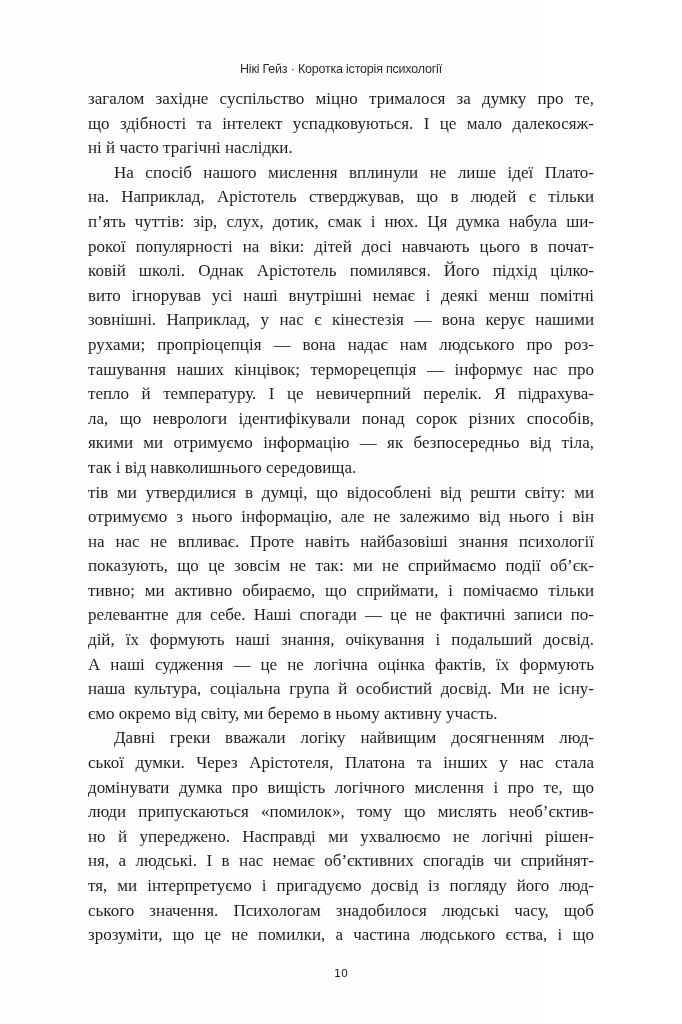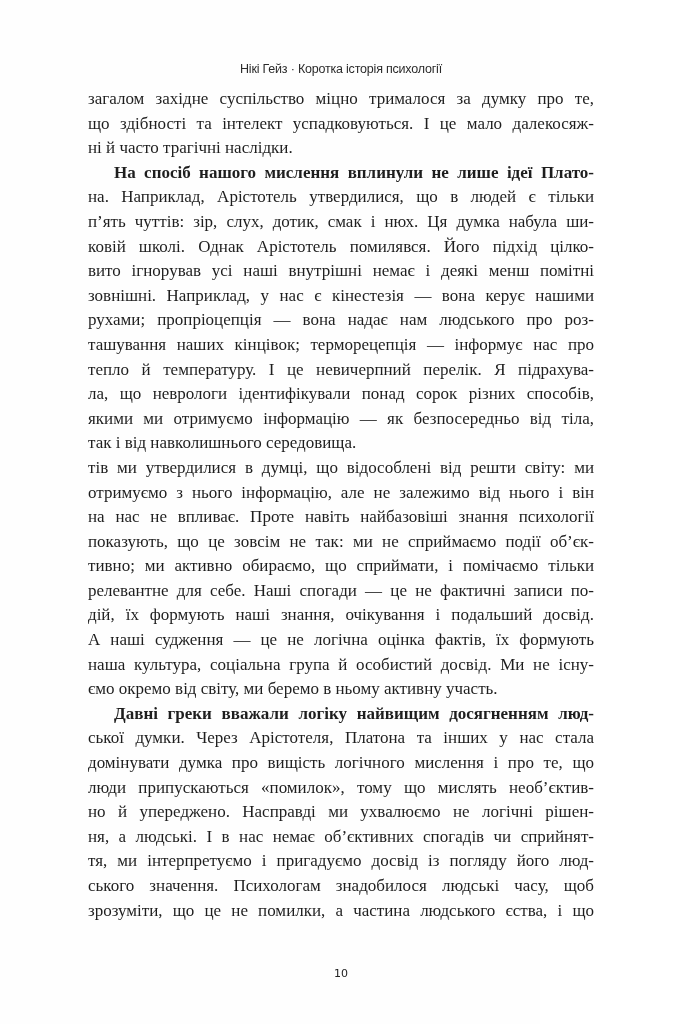--- a/index.html
+++ b/index.html
@@ -10,42 +10,43 @@
     font-family: "Liberation Sans", sans-serif; font-size: 12.5px; color: #2a2a2a;
     letter-spacing: -0.2px;
   }
   .body-text {
     position: absolute; left: 88px; top: 87px; width: 506px;
     font-family: "Liberation Serif", serif; font-size: 17px; line-height: 24.6px;
     color: #1e1e1e;
   }
   .line { display: block; white-space: nowrap; text-align: justify; text-align-last: justify; height: 24.6px; }
   .line.last { text-align-last: left; }
-  .line.indent { padding-left: 26px; font-weight: bold; }
+  .line.indent { padding-left: 26px; }
   .page-number {
     position: absolute; top: 967px; left: 0; width: 682px; text-align: center;
     font-family: "DejaVu Sans", sans-serif; font-size: 11px; color: #222;
   }
 </style>
 </head>
 <body>
 
 <div class="page">
   <div class="running-header">Нікі Гейз · Коротка історія психології</div>
 
   <div class="body-text">
     <div>
       <span class="line">загалом західне суспільство міцно трималося за думку про те,</span>
       <span class="line">що здібності та інтелект успадковуються. І це мало далекосяж-</span>
       <span class="line last">ні й часто трагічні наслідки.</span>
     </div>
     <div>
       <span class="line indent">На спосіб нашого мислення вплинули не лише ідеї Плато-</span>
-      <span class="line">на. Наприклад, Арістотель утвердилися, що в людей є тільки</span>
+      <span class="line">на. Наприклад, Арістотель стверджував, що в людей є тільки</span>
       <span class="line">п’ять чуттів: зір, слух, дотик, смак і нюх. Ця думка набула ши-</span>
+      <span class="line">рокої популярності на віки: дітей досі навчають цього в почат-</span>
       <span class="line">ковій школі. Однак Арістотель помилявся. Його підхід цілко-</span>
       <span class="line">вито ігнорував усі наші внутрішні немає і деякі менш помітні</span>
       <span class="line">зовнішні. Наприклад, у нас є кінестезія — вона керує нашими</span>
       <span class="line">рухами; пропріоцепція — вона надає нам людського про роз-</span>
       <span class="line">ташування наших кінцівок; терморецепція — інформує нас про</span>
       <span class="line">тепло й температуру. І це невичерпний перелік. Я підрахува-</span>
       <span class="line">ла, що неврологи ідентифікували понад сорок різних способів,</span>
       <span class="line">якими ми отримуємо інформацію — як безпосередньо від тіла,</span>
       <span class="line last">так і від навколишнього середовища.</span>
     </div>

